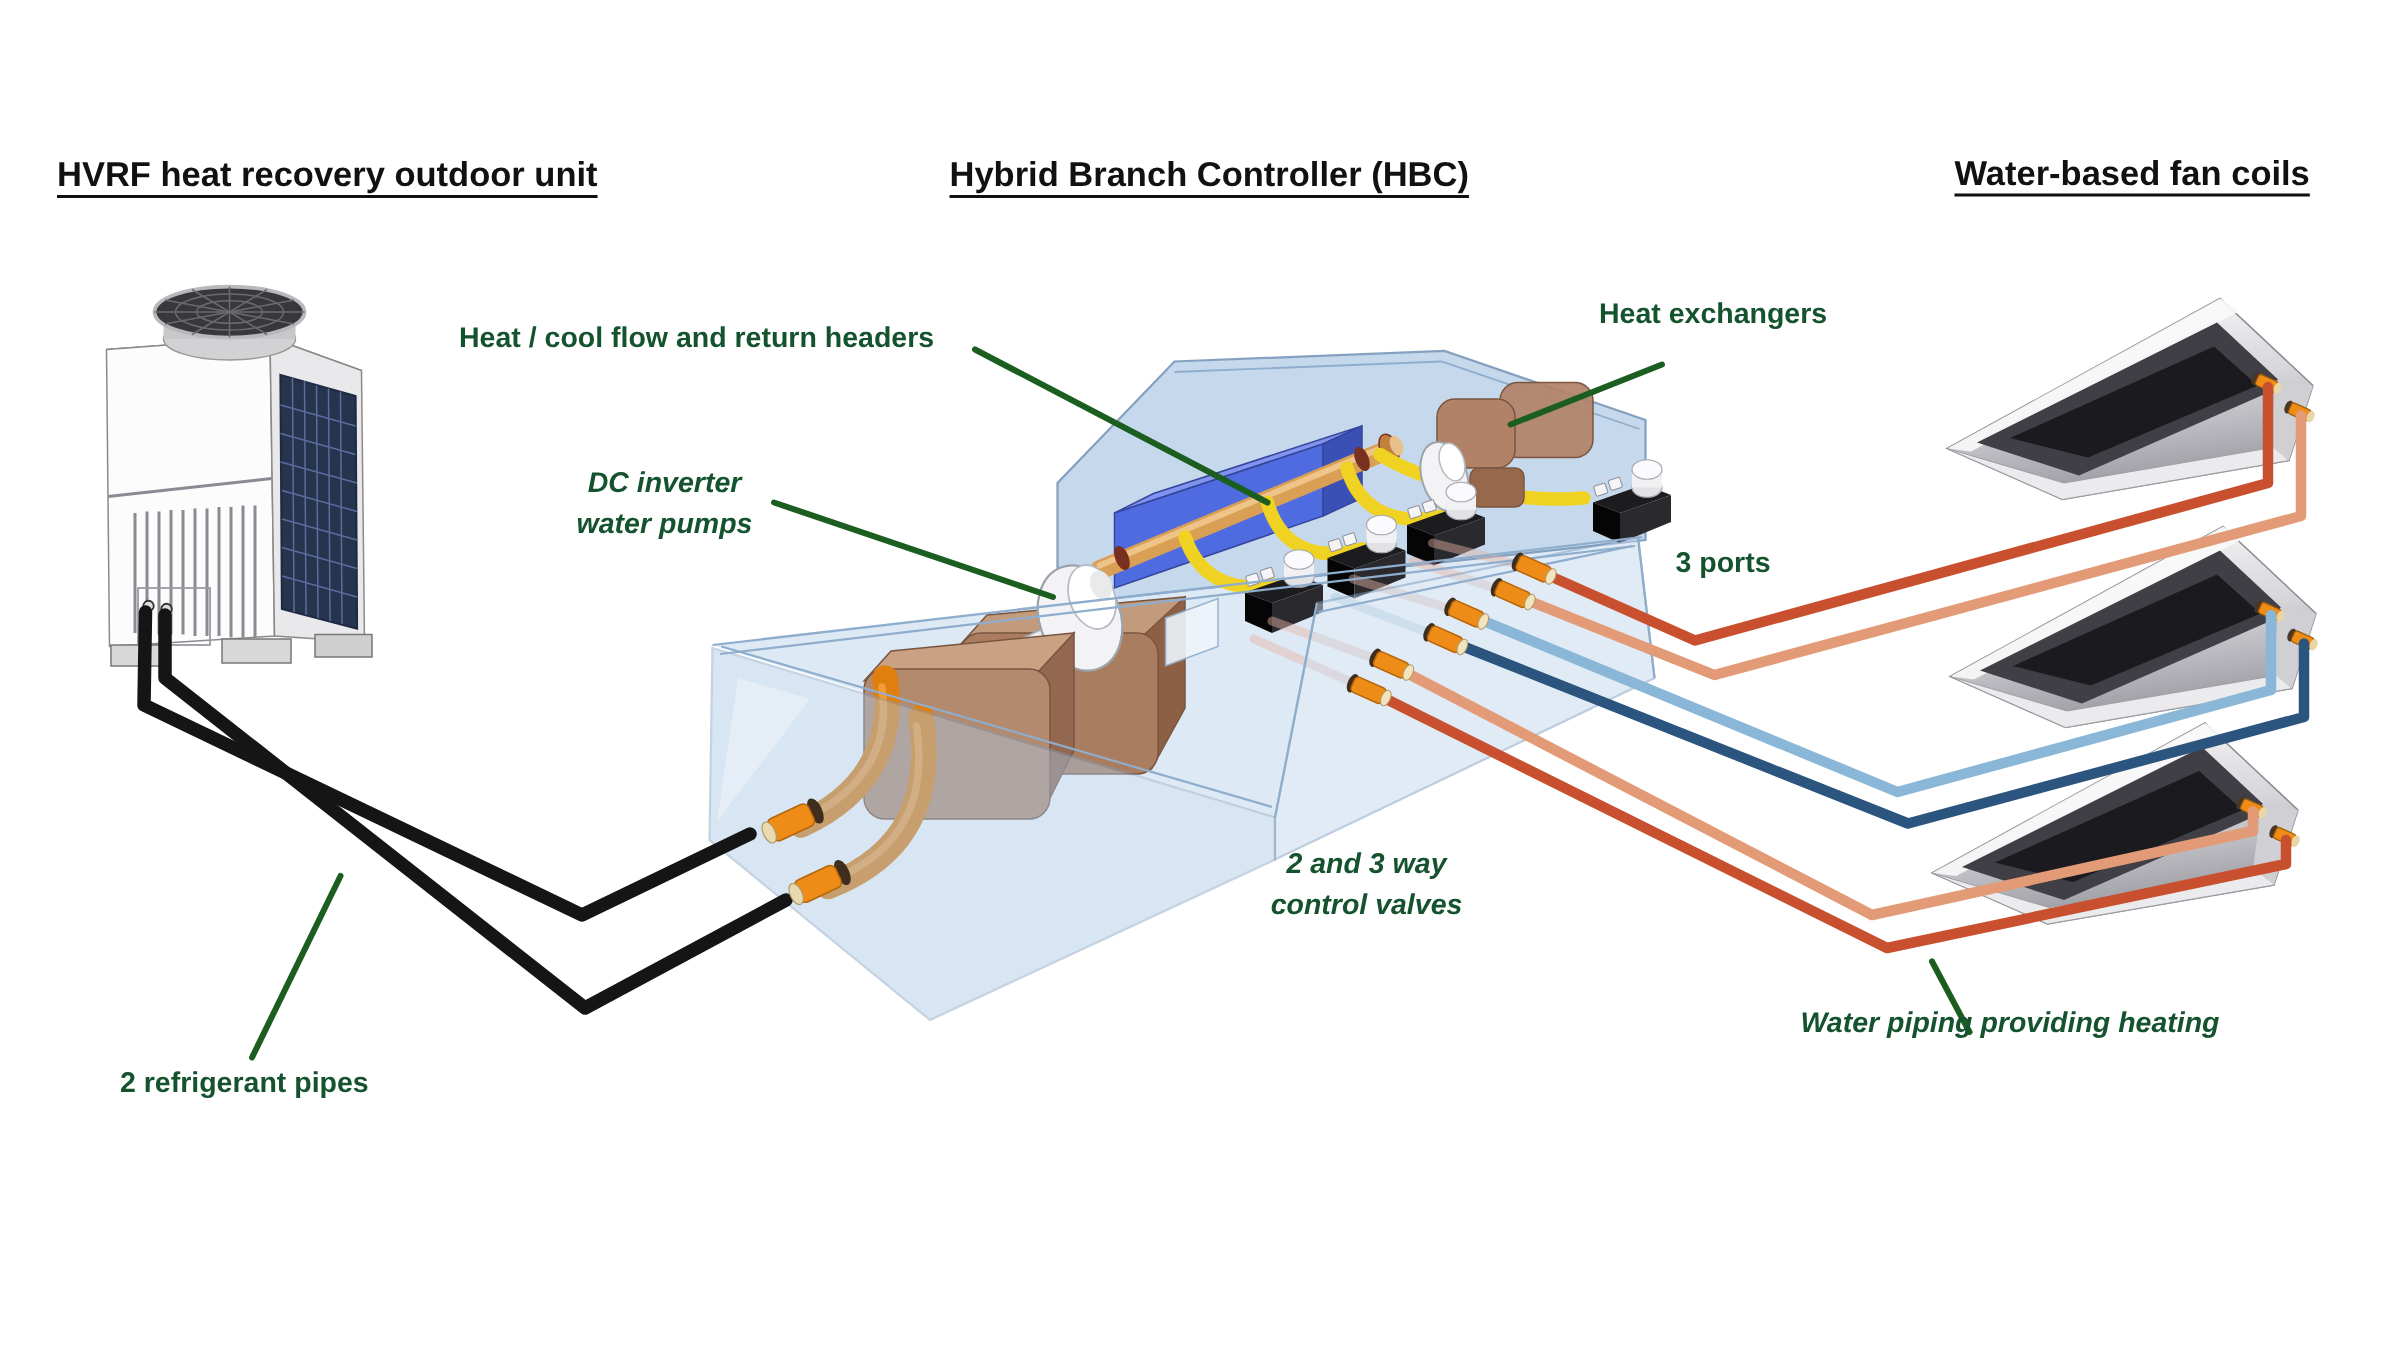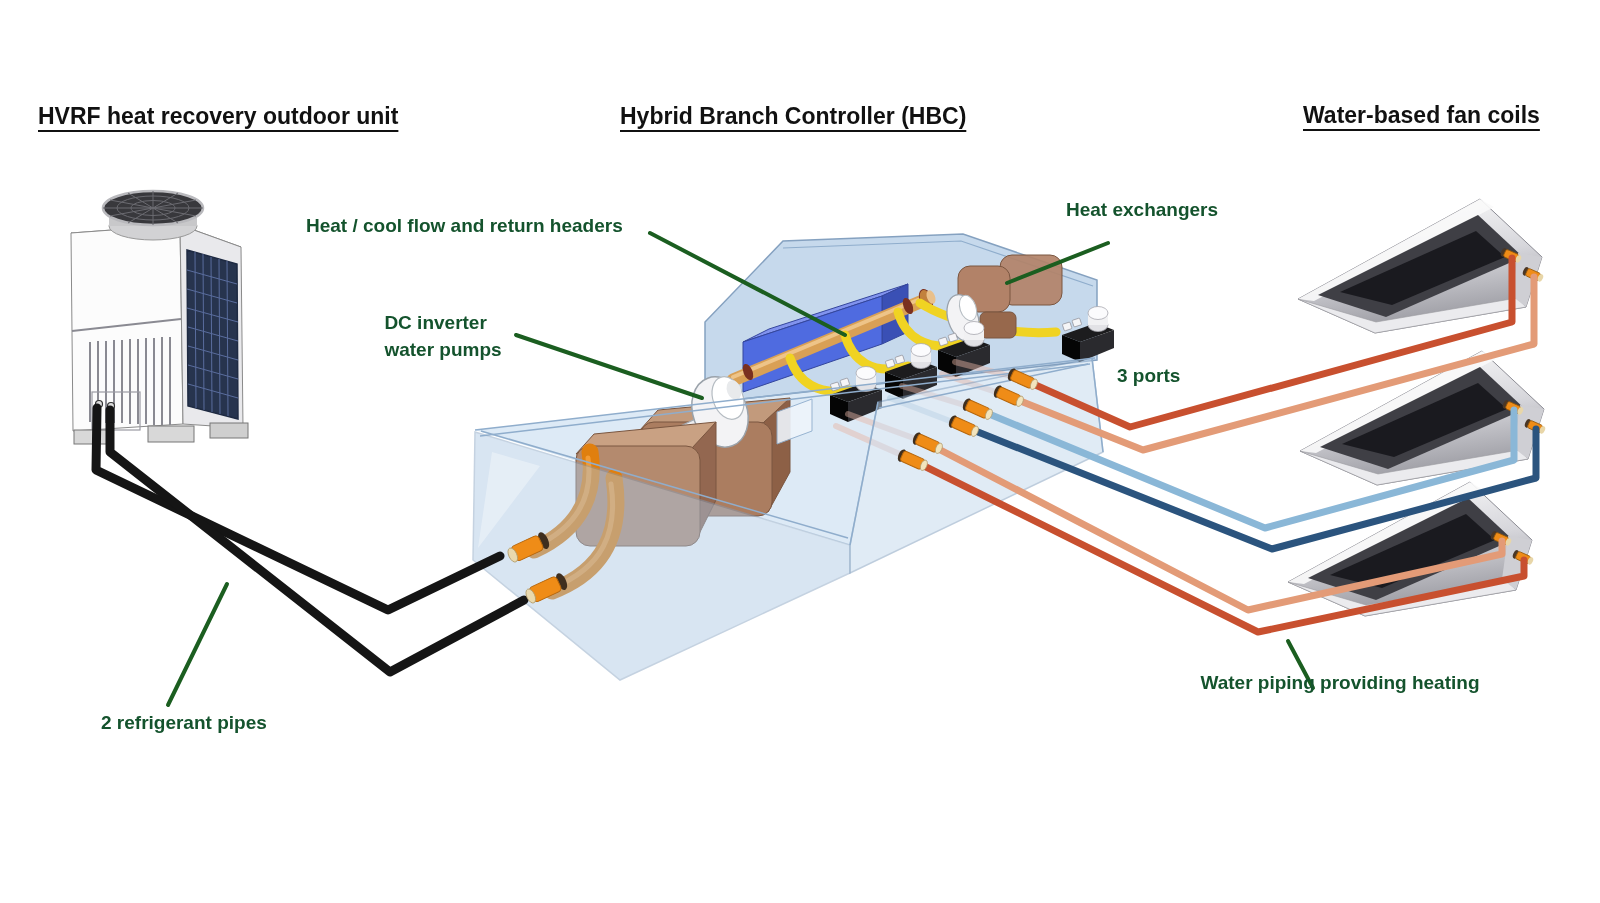--- a/index.html
+++ b/index.html
@@ -2,21 +2,21 @@
 <html style="--leader-green: #1b5e20; --pipe-black: #151515; --pipe-red: #c8502f; --pipe-salmon: #e39b77; --pipe-light-blue: #8ab7d7; --pipe-dark-blue: #2b547e; --connector-orange: #ef8c17; --hose-yellow: #f0d322; --header-tan: #d9a055; --panel-blue: #4f6be0; --exchanger-brown: #b28268; --glass-blue: #cfe0f2; --coil-navy: #27344e;"><head>
 <meta charset="utf-8">
 <style>
   html,body{margin:0;padding:0;background:#fff;}
   .stage{position:relative;width:1600px;height:903px;background:#fff;overflow:hidden;
          font-family:"Liberation Sans",sans-serif;}
   .stage svg{position:absolute;left:0;top:0;}
   .heading{position:absolute;font-weight:bold;font-size:23px;color:#111;white-space:nowrap;
            text-decoration:underline;text-decoration-thickness:2px;text-underline-offset:6px;}
   .lbl{position:absolute;font-weight:bold;font-size:19px;color:#14532d;white-space:nowrap;line-height:27px;}
-  .center{transform:translateX(-50%);text-align:left;}
+  .center{transform:translateX(-50%);text-align:center;font-style:italic;}
   
   .leader{stroke:var(--leader-green,#1b5e20);stroke-width:4;stroke-linecap:round;fill:none;}
   .pipe{fill:none;stroke-linecap:round;stroke-linejoin:round;}
   .pipe-black{stroke:var(--pipe-black,#151515);stroke-width:9;}
   .pipe-red{stroke:var(--pipe-red,#c8502f);stroke-width:7;}
   .pipe-salmon{stroke:var(--pipe-salmon,#e39b77);stroke-width:7;}
   .pipe-lblue{stroke:var(--pipe-light-blue,#8ab7d7);stroke-width:7;}
   .pipe-dblue{stroke:var(--pipe-dark-blue,#2b547e);stroke-width:7;}
   .conn-body{fill:var(--connector-orange,#ef8c17);}
   .hose{stroke:var(--hose-yellow,#f0d322);stroke-width:9;fill:none;stroke-linecap:round;}
@@ -273,34 +273,38 @@
   <g>
     <line class="leader" x1="650" y1="233" x2="845" y2="335"></line>
     <line class="leader" x1="516" y1="335" x2="702" y2="398"></line>
     <line class="leader" x1="1108" y1="243" x2="1007" y2="283"></line>
     <line class="leader" x1="227" y1="584" x2="168" y2="705"></line>
     <line class="leader" x1="1288" y1="641" x2="1313" y2="688"></line>
   </g>
 </svg>
 
 <div class="heading" style="left:38px;top:103px">HVRF heat recovery outdoor unit</div>
-<div class="heading" style="left:620px;top:103px">Hybrid Branch Controller (HBC)</div>
+<div class="heading" style="left:633px;top:103px">Hybrid Branch Controller (HBC)</div>
 <div class="heading" style="left:1303px;top:102px">Water-based fan coils</div>
 
 <div class="lbl" style="left:306px;top:212px">Heat / cool flow and return headers</div>
 
 <div class="lbl center" style="left:443px;top:309px">
   <div>DC inverter</div>
   <div>water pumps</div>
 </div>
 
 <div class="lbl" style="left:1066px;top:196px">Heat exchangers</div>
 
 <div class="lbl" style="left:1117px;top:362px">3 ports</div>
 
-
-<div class="lbl" style="left:101px;top:709px">2 refrigerant pipes</div>
+<div class="lbl center" style="left:911px;top:563px">
+  <div>2 and 3 way</div>
+  <div>control valves</div>
+</div>
+
+<div class="lbl" style="left:80px;top:709px">2 refrigerant pipes</div>
 
 <div class="lbl center" style="left:1340px;top:669px">
   <div>Water piping providing heating</div>
 </div>
 
 </div>
 
 </body></html>

